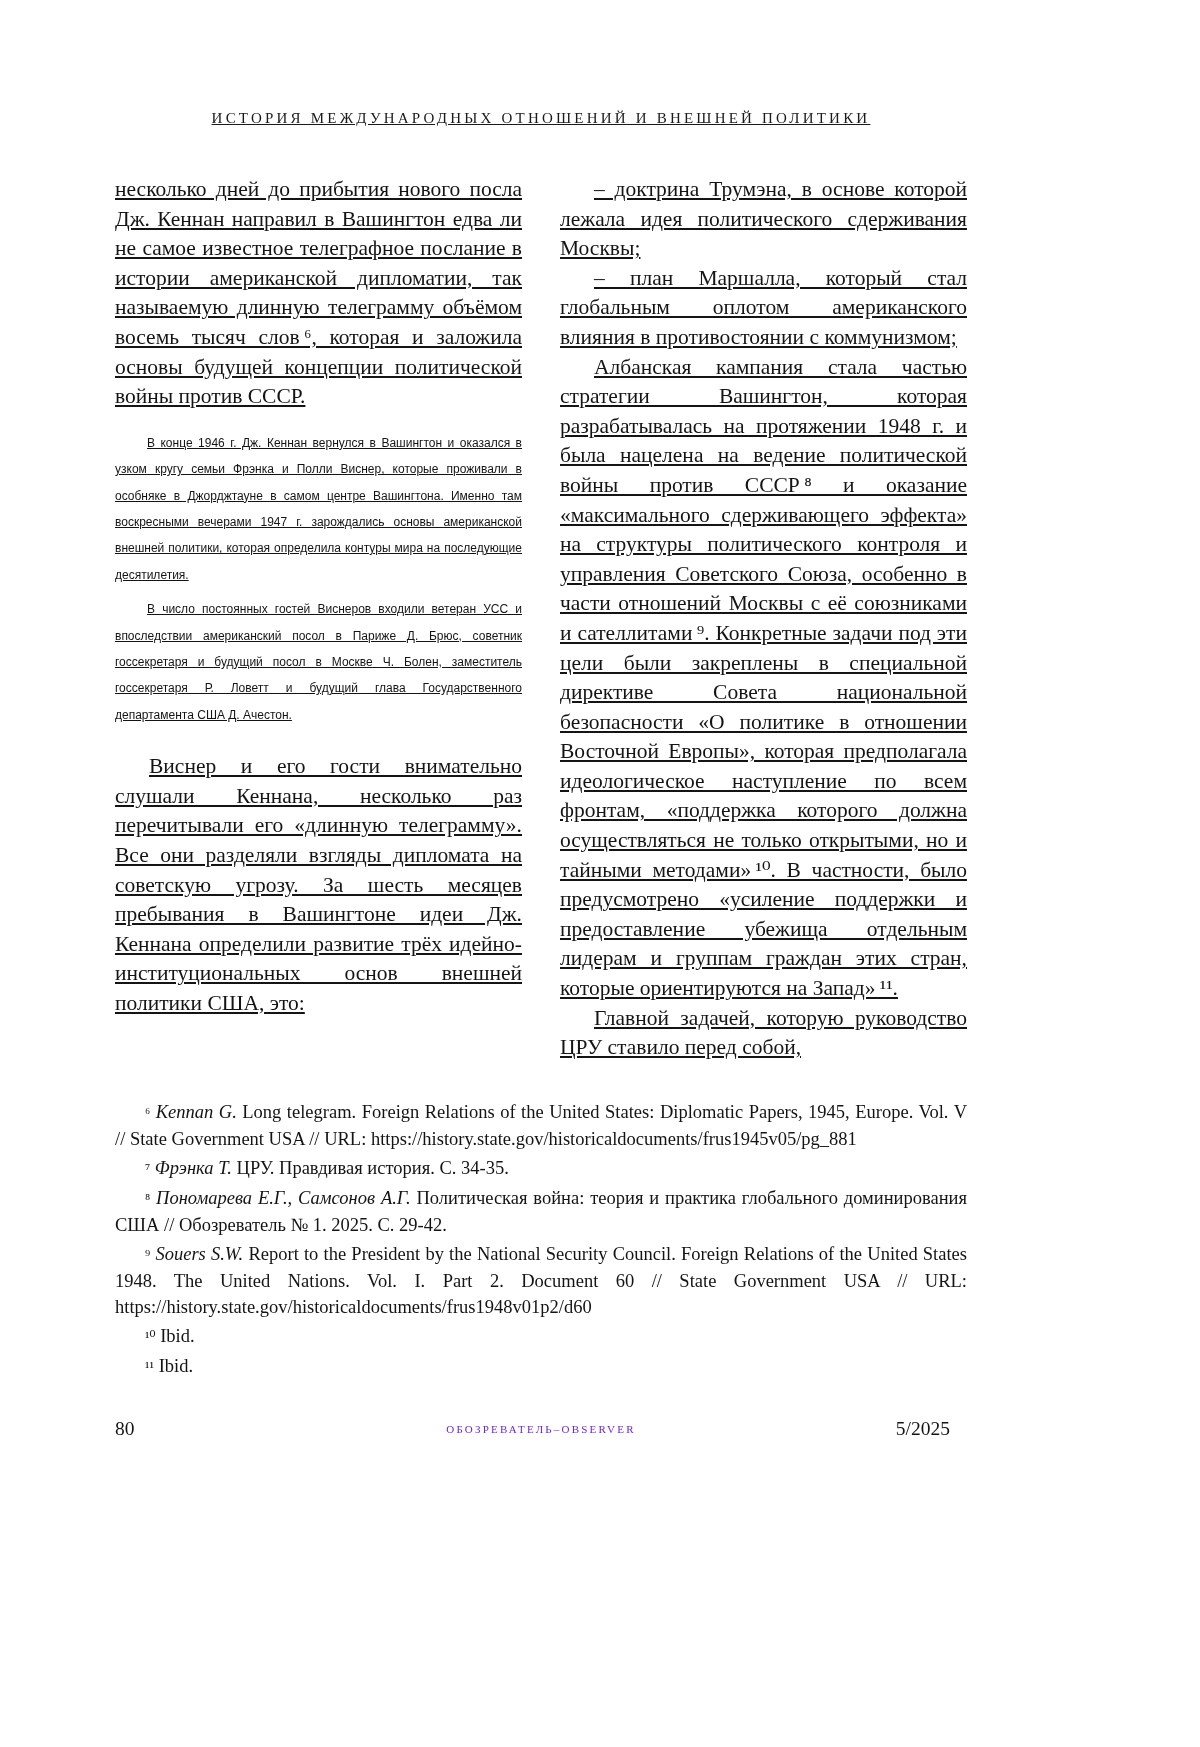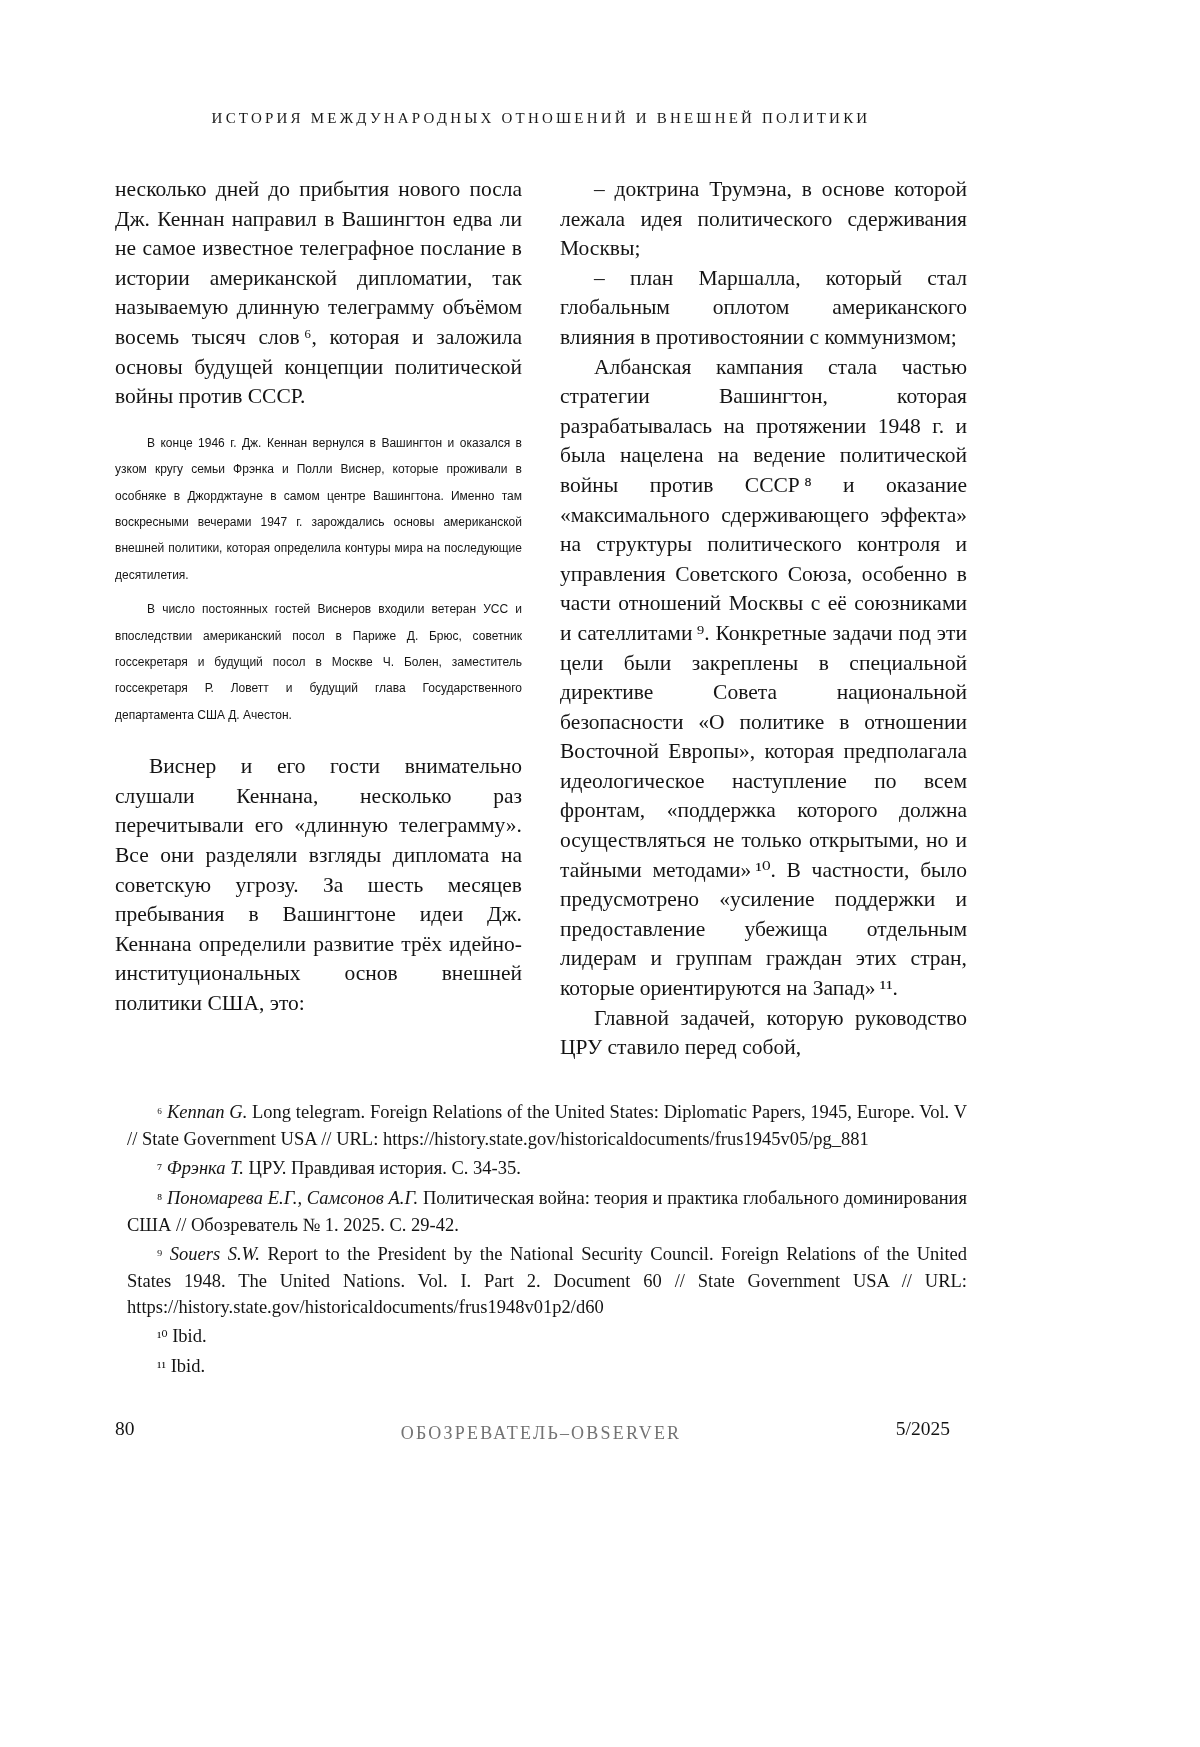--- a/index.html
+++ b/index.html
@@ -23,35 +23,37 @@
     top: 110px;
     width: 852px;
   }
   .running-header {
     text-align: center;
     font-size: 15px;
     letter-spacing: 3.2px;
     white-space: nowrap;
     margin: 0 0 48px 0;
     color: #1a1a1a;
+    text-decoration: underline;
   }
   .columns {
     display: flex;
     gap: 38px;
   }
   .col {
     width: 407px;
     flex: 0 0 407px;
     font-size: 21.5px;
     line-height: 29.6px;
     text-align: justify;
     hyphens: auto;
   }
   .col p {
     margin: 0;
+    text-decoration: underline;
   }
   p.indent {
     text-indent: 34px;
   }
   .inset {
     font-family: "Liberation Sans", "DejaVu Sans", sans-serif;
     font-size: 12px;
     line-height: 26.4px;
     text-indent: 32px;
     text-align: justify;
@@ -65,21 +67,21 @@
   }
   .footnotes {
     margin-top: 36px;
     font-size: 18.5px;
     line-height: 26px;
     text-align: justify;
     overflow-wrap: break-word;
     hyphens: auto;
   }
   .footnote {
-    margin: 0 0 3px 12px;
+    margin: 0 0 3px 0;
     text-indent: 30px;
   }
   .fn-marker {
     font-size: 15px;
   }
   .fn-author {
     font-style: italic;
   }
   .fn-author:empty {
     display: none;
@@ -95,24 +97,24 @@
     position: absolute;
     left: 0;
     top: 0;
     font-size: 19.5px;
   }
   .footer-journal {
     position: absolute;
     left: 50%;
     top: 5px;
     transform: translateX(-50%);
-    font-size: 18px;
+    font-size: 11px;
     letter-spacing: 2.2px;
     white-space: nowrap;
-    color: #737373;
+    color: #6d28d9;
   }
   .footer-issue {
     position: absolute;
     right: 17px;
     top: 0;
     font-size: 19.5px;
   }
 </style>
 </head>
 <body>

